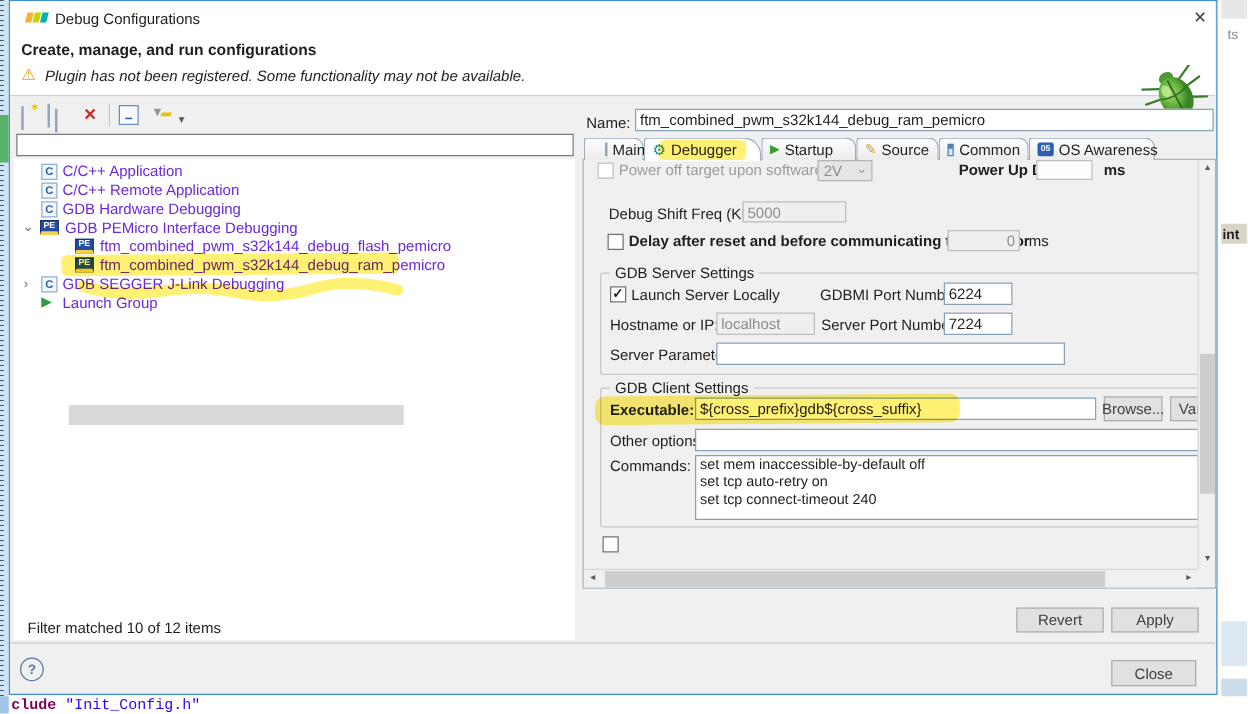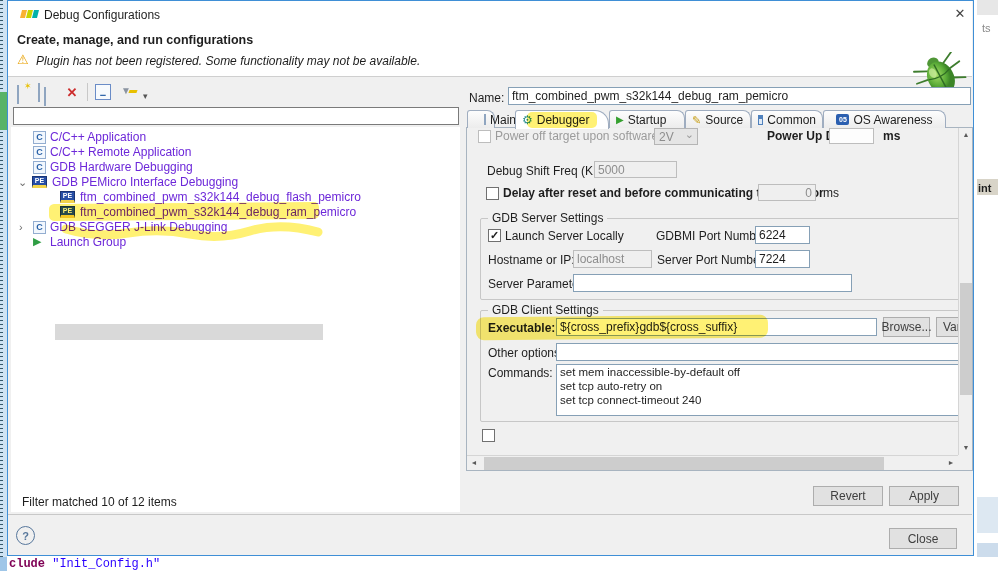--- a/index.html
+++ b/index.html
@@ -175,41 +175,41 @@
     <svg class="abs" style="left:0;top:90px;mix-blend-mode:multiply;opacity:.6;pointer-events:none;" width="340" height="26" viewBox="0 0 340 26">
       <path d="M55 12 q30 9 62 4 t62 1 t60 -3 t68 1" fill="none" stroke="#ffe816" stroke-width="9" stroke-linecap="round"></path>
     </svg>
 
     <span class="lbl" style="left:11px;top:368px;">Filter matched 10 of 12 items</span>
   </div>
 
   <span class="lbl" style="left:461px;top:90px;">Name:</span>
   <input class="fld" style="left: 500px; top: 86px; width: 463px; height: 18px;" value="ftm_combined_pwm_s32k144_debug_ram_pemicro">
 
-  <div class="tab" style="left:459px;width:28px;padding-left:16px;">
+  <div class="tab" style="left:459px;width:48px;padding-left:16px;">
     <span class="page-ic" style="width:9px;height:11px;"></span>
     <span>Main</span>
   </div>
   <div class="tab sel" style="left:507px;width:94px;">
     <span class="gicon" style="color:#2d8f8f;">⚙</span>
     <span>Debugger</span>
   </div>
   <div class="tab" style="left:601px;width:76px;">
     <span class="gicon" style="color:#35a02f;font-size:10px;">▶</span>
     <span>Startup</span>
   </div>
   <div class="tab" style="left:677px;width:66px;">
     <span class="gicon" style="color:#c9a21e;font-size:11px;">✎</span>
     <span>Source</span>
   </div>
   <div class="tab" style="left:743px;width:72px;">
     <span style="width:11px;height:10px;background:#dfe9f5;border:1px solid #4f81bd;border-top:4px solid #4f81bd;box-sizing:border-box;display:inline-block;"></span>
     <span>Common</span>
   </div>
-  <div class="tab" style="left:815px;width:123px;justify-content:center;">
+  <div class="tab" style="left:815px;width:101px;">
     <span style="min-width:13px;height:11px;background:#2b5fb0;color:#fff;font:bold 7px 'Liberation Sans',sans-serif;text-align:center;line-height:11px;border-radius:2px;display:inline-block;">05</span>
     <span>OS Awareness</span>
   </div>
   <div class="marker" style="left:519px;top:111px;width:70px;height:16px;"></div>
 
   <div class="abs" style="left:458px;top:126px;width:507px;height:344px;border:1px solid #a8b4c0;box-sizing:border-box;background:#f0f0f0;overflow:hidden;">
 
     <span class="cb dis" style="left:11px;top:2px;"></span>
     <span class="lbl dim" style="left:28px;top:1px;">Power off target upon software exit</span>
     <div class="abs" style="left:187px;top:0;width:44px;height:17px;background:#e5e5e5;border:1px solid #b5b5b5;box-sizing:border-box;">

